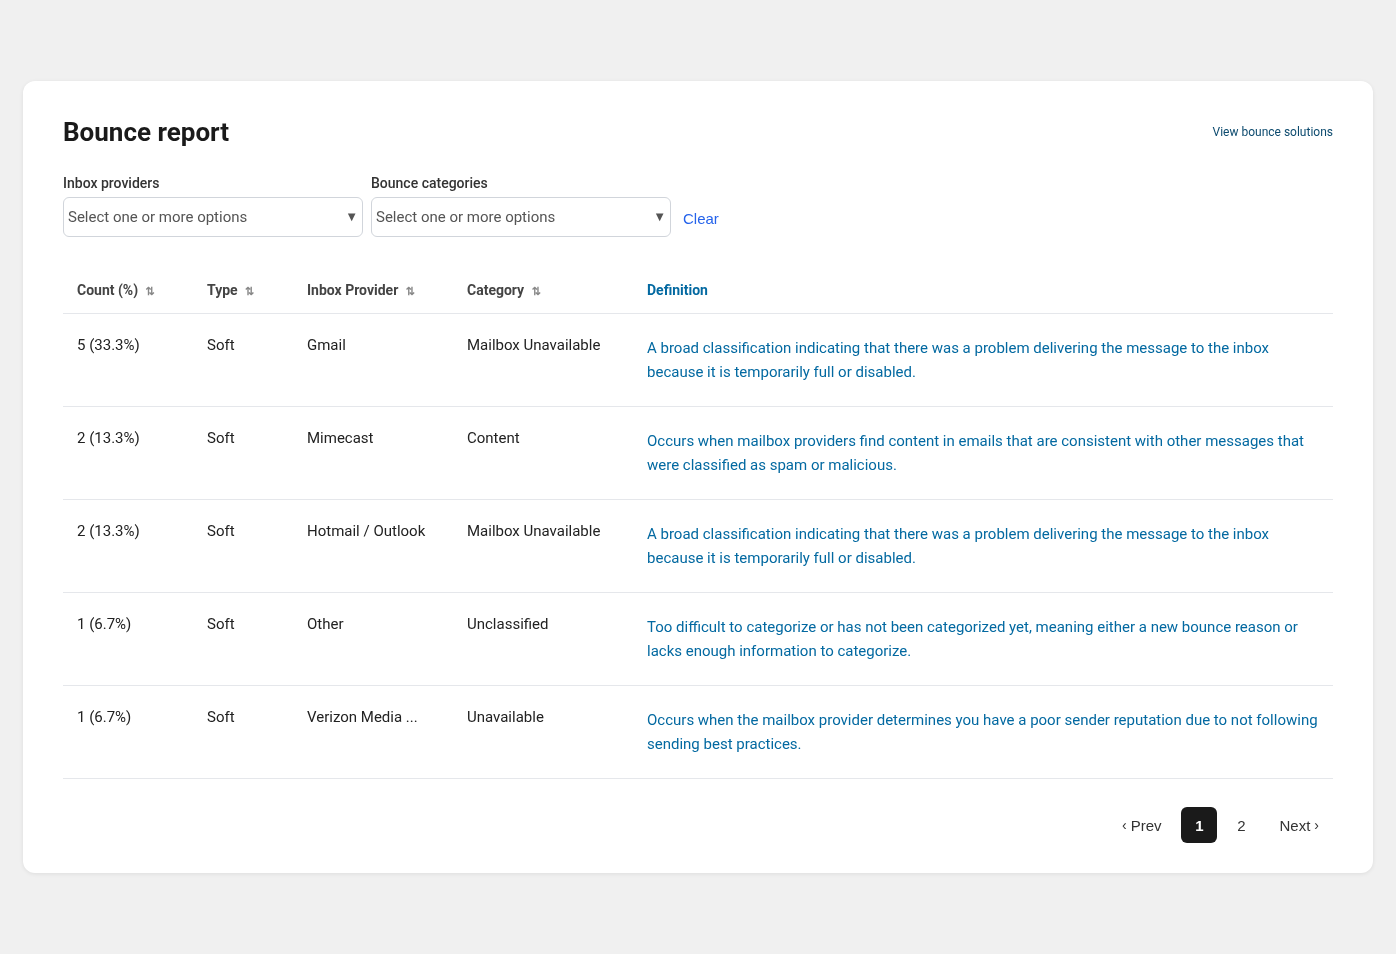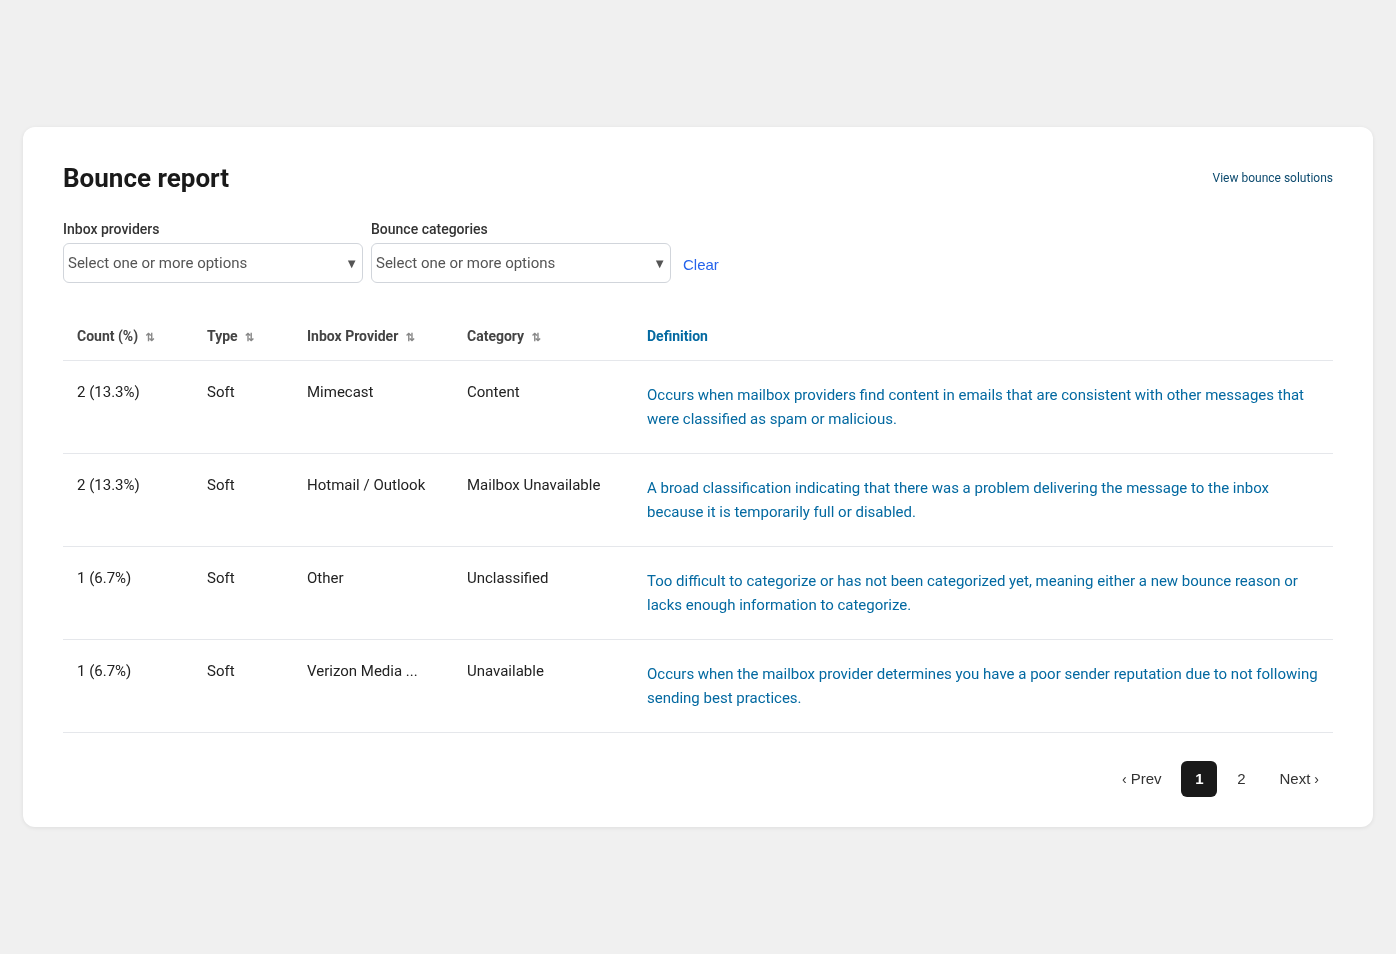--- a/index.html
+++ b/index.html
@@ -201,20 +201,27 @@
           <th class="col-provider">
             Inbox Provider <span class="sort-icon">⇅</span>
           </th>
           <th class="col-category">
             Category <span class="sort-icon">⇅</span>
           </th>
           <th class="col-definition">Definition</th>
         </tr>
       </thead>
       <tbody id="table-body">
+      <tr>
+    <td class="col-count">5 (33.3%)</td>
+    <td class="col-type">Soft</td>
+    <td class="col-provider">Gmail</td>
+    <td class="col-category">Mailbox Unavailable</td>
+    <td class="col-definition">A broad classification indicating that there was a problem delivering the message to the inbox because it is temporarily full or disabled.</td>
+  </tr>
           <tr>
     <td class="col-count">2 (13.3%)</td>
     <td class="col-type">Soft</td>
     <td class="col-provider">Mimecast</td>
     <td class="col-category">Content</td>
     <td class="col-definition">Occurs when mailbox providers find content in emails that are consistent with other messages that were classified as spam or malicious.</td>
   </tr>
           <tr>
     <td class="col-count">2 (13.3%)</td>
     <td class="col-type">Soft</td>

